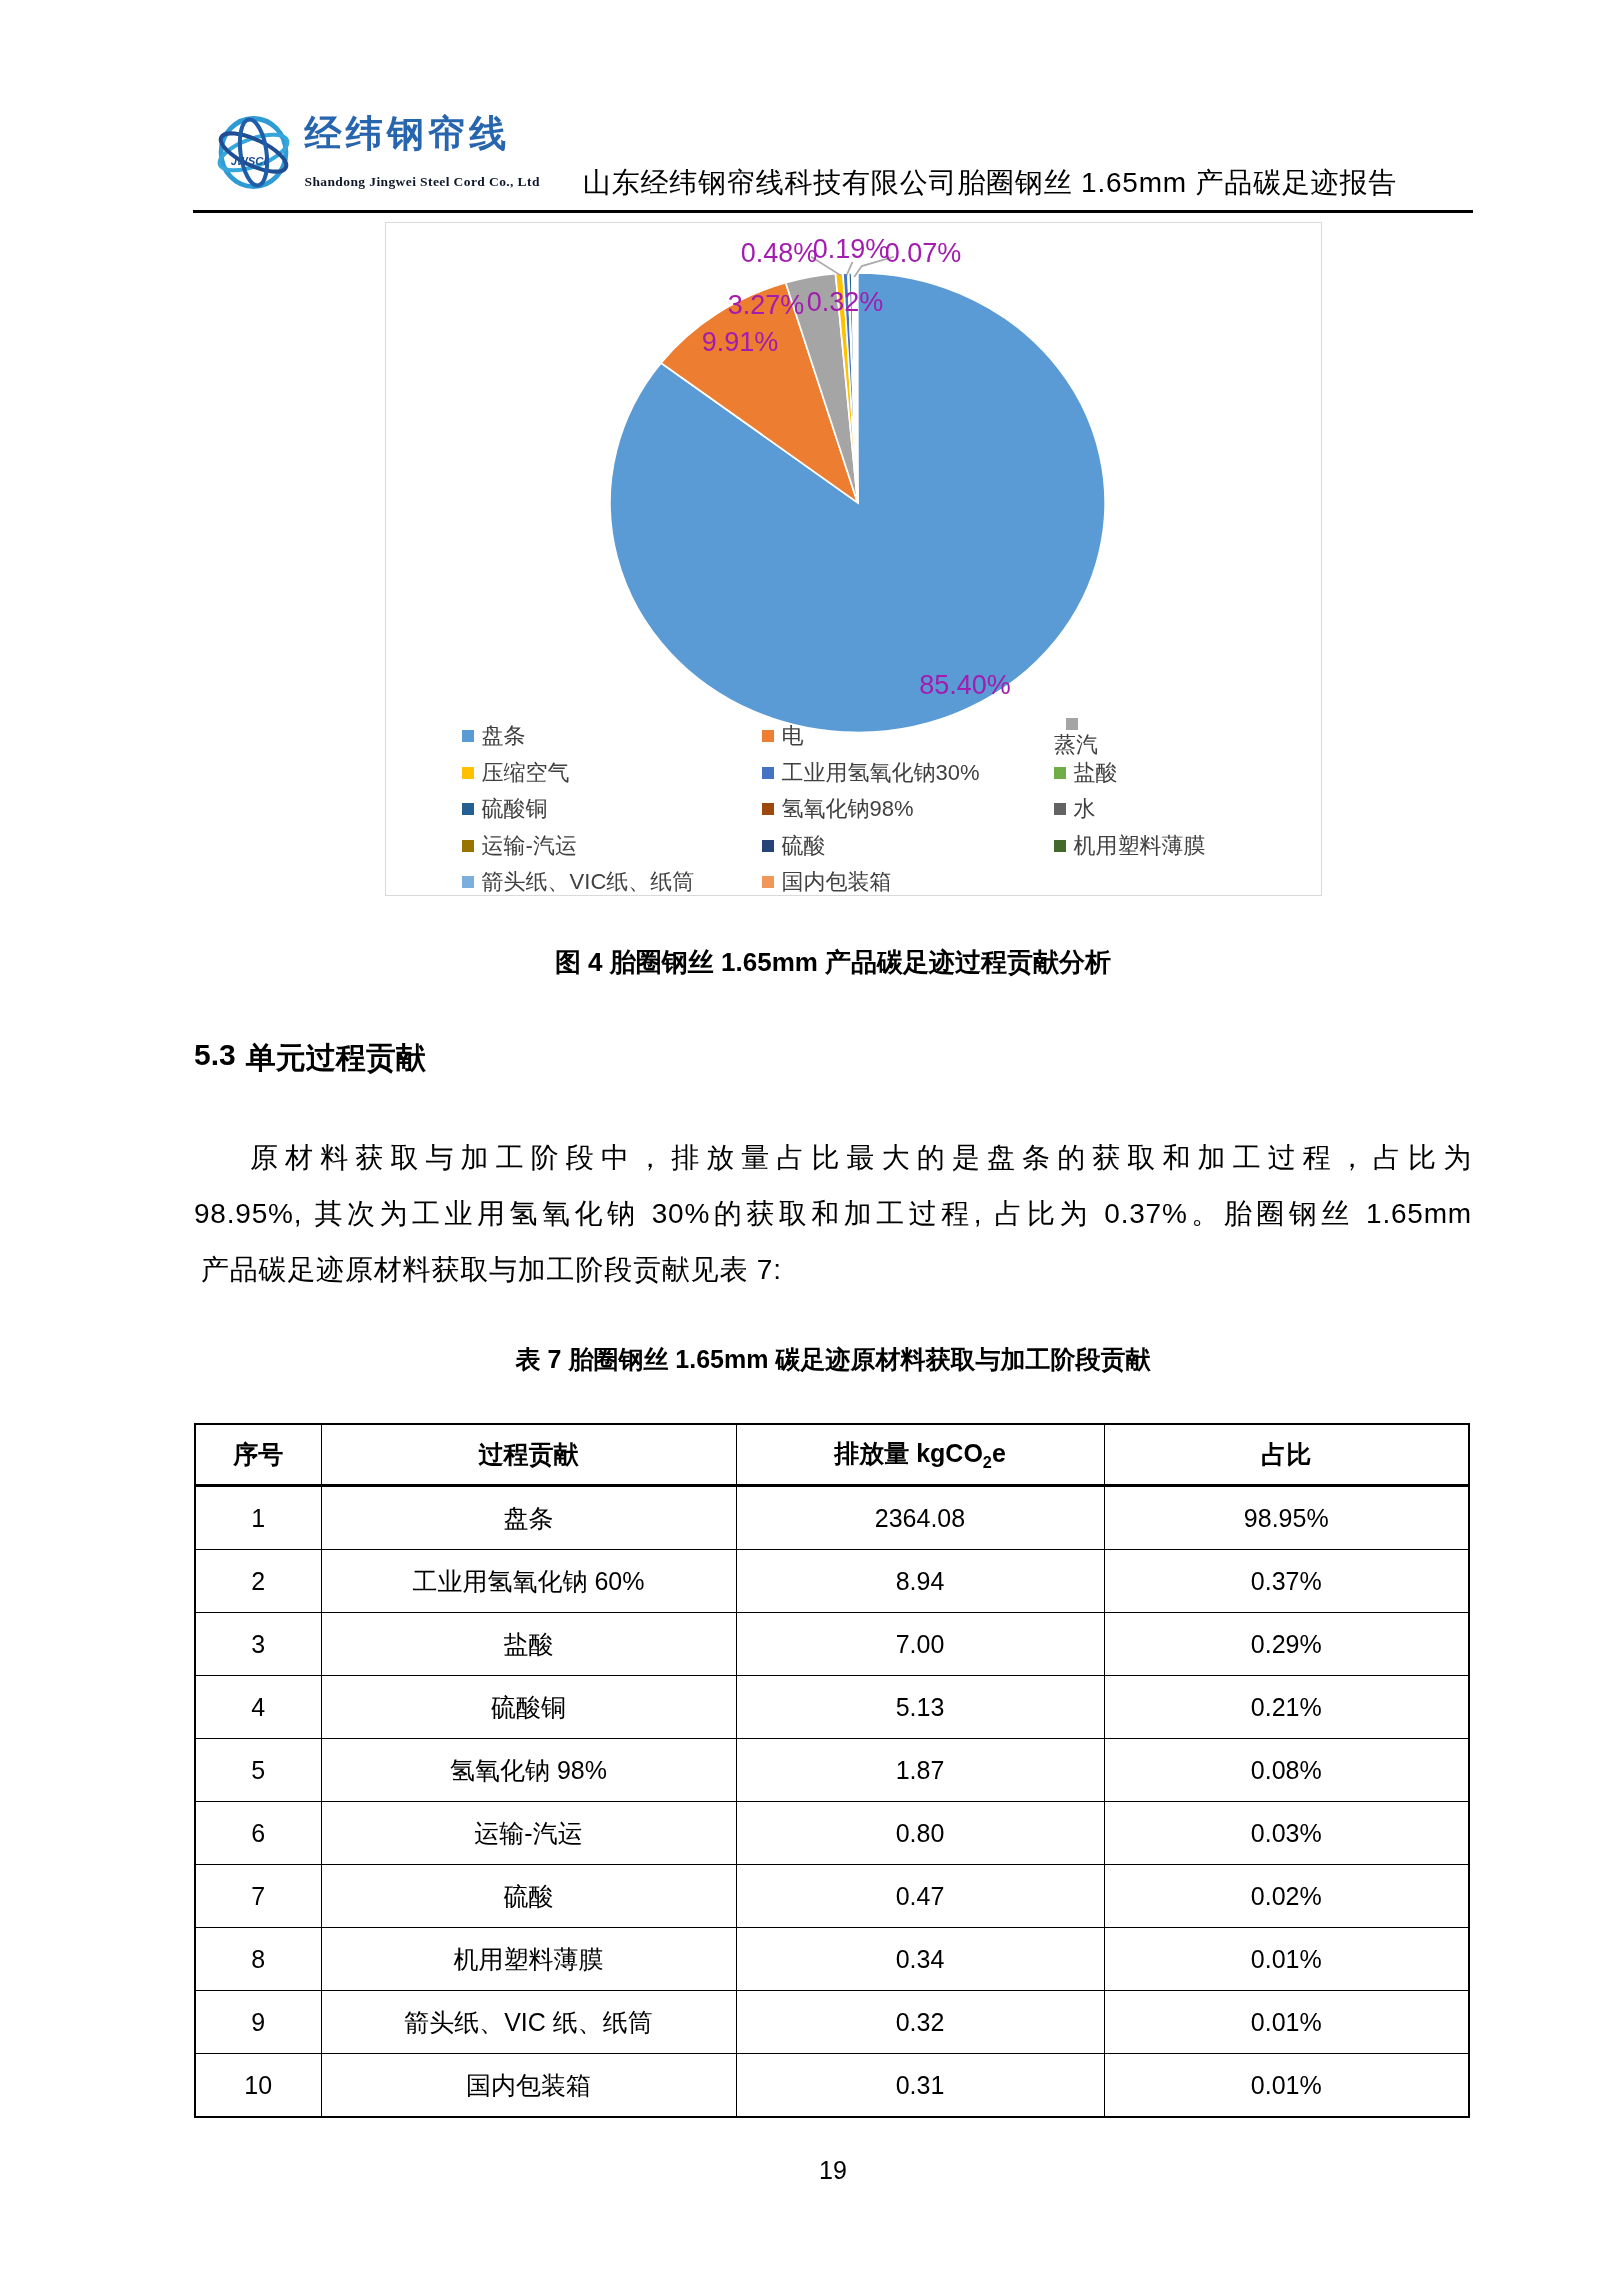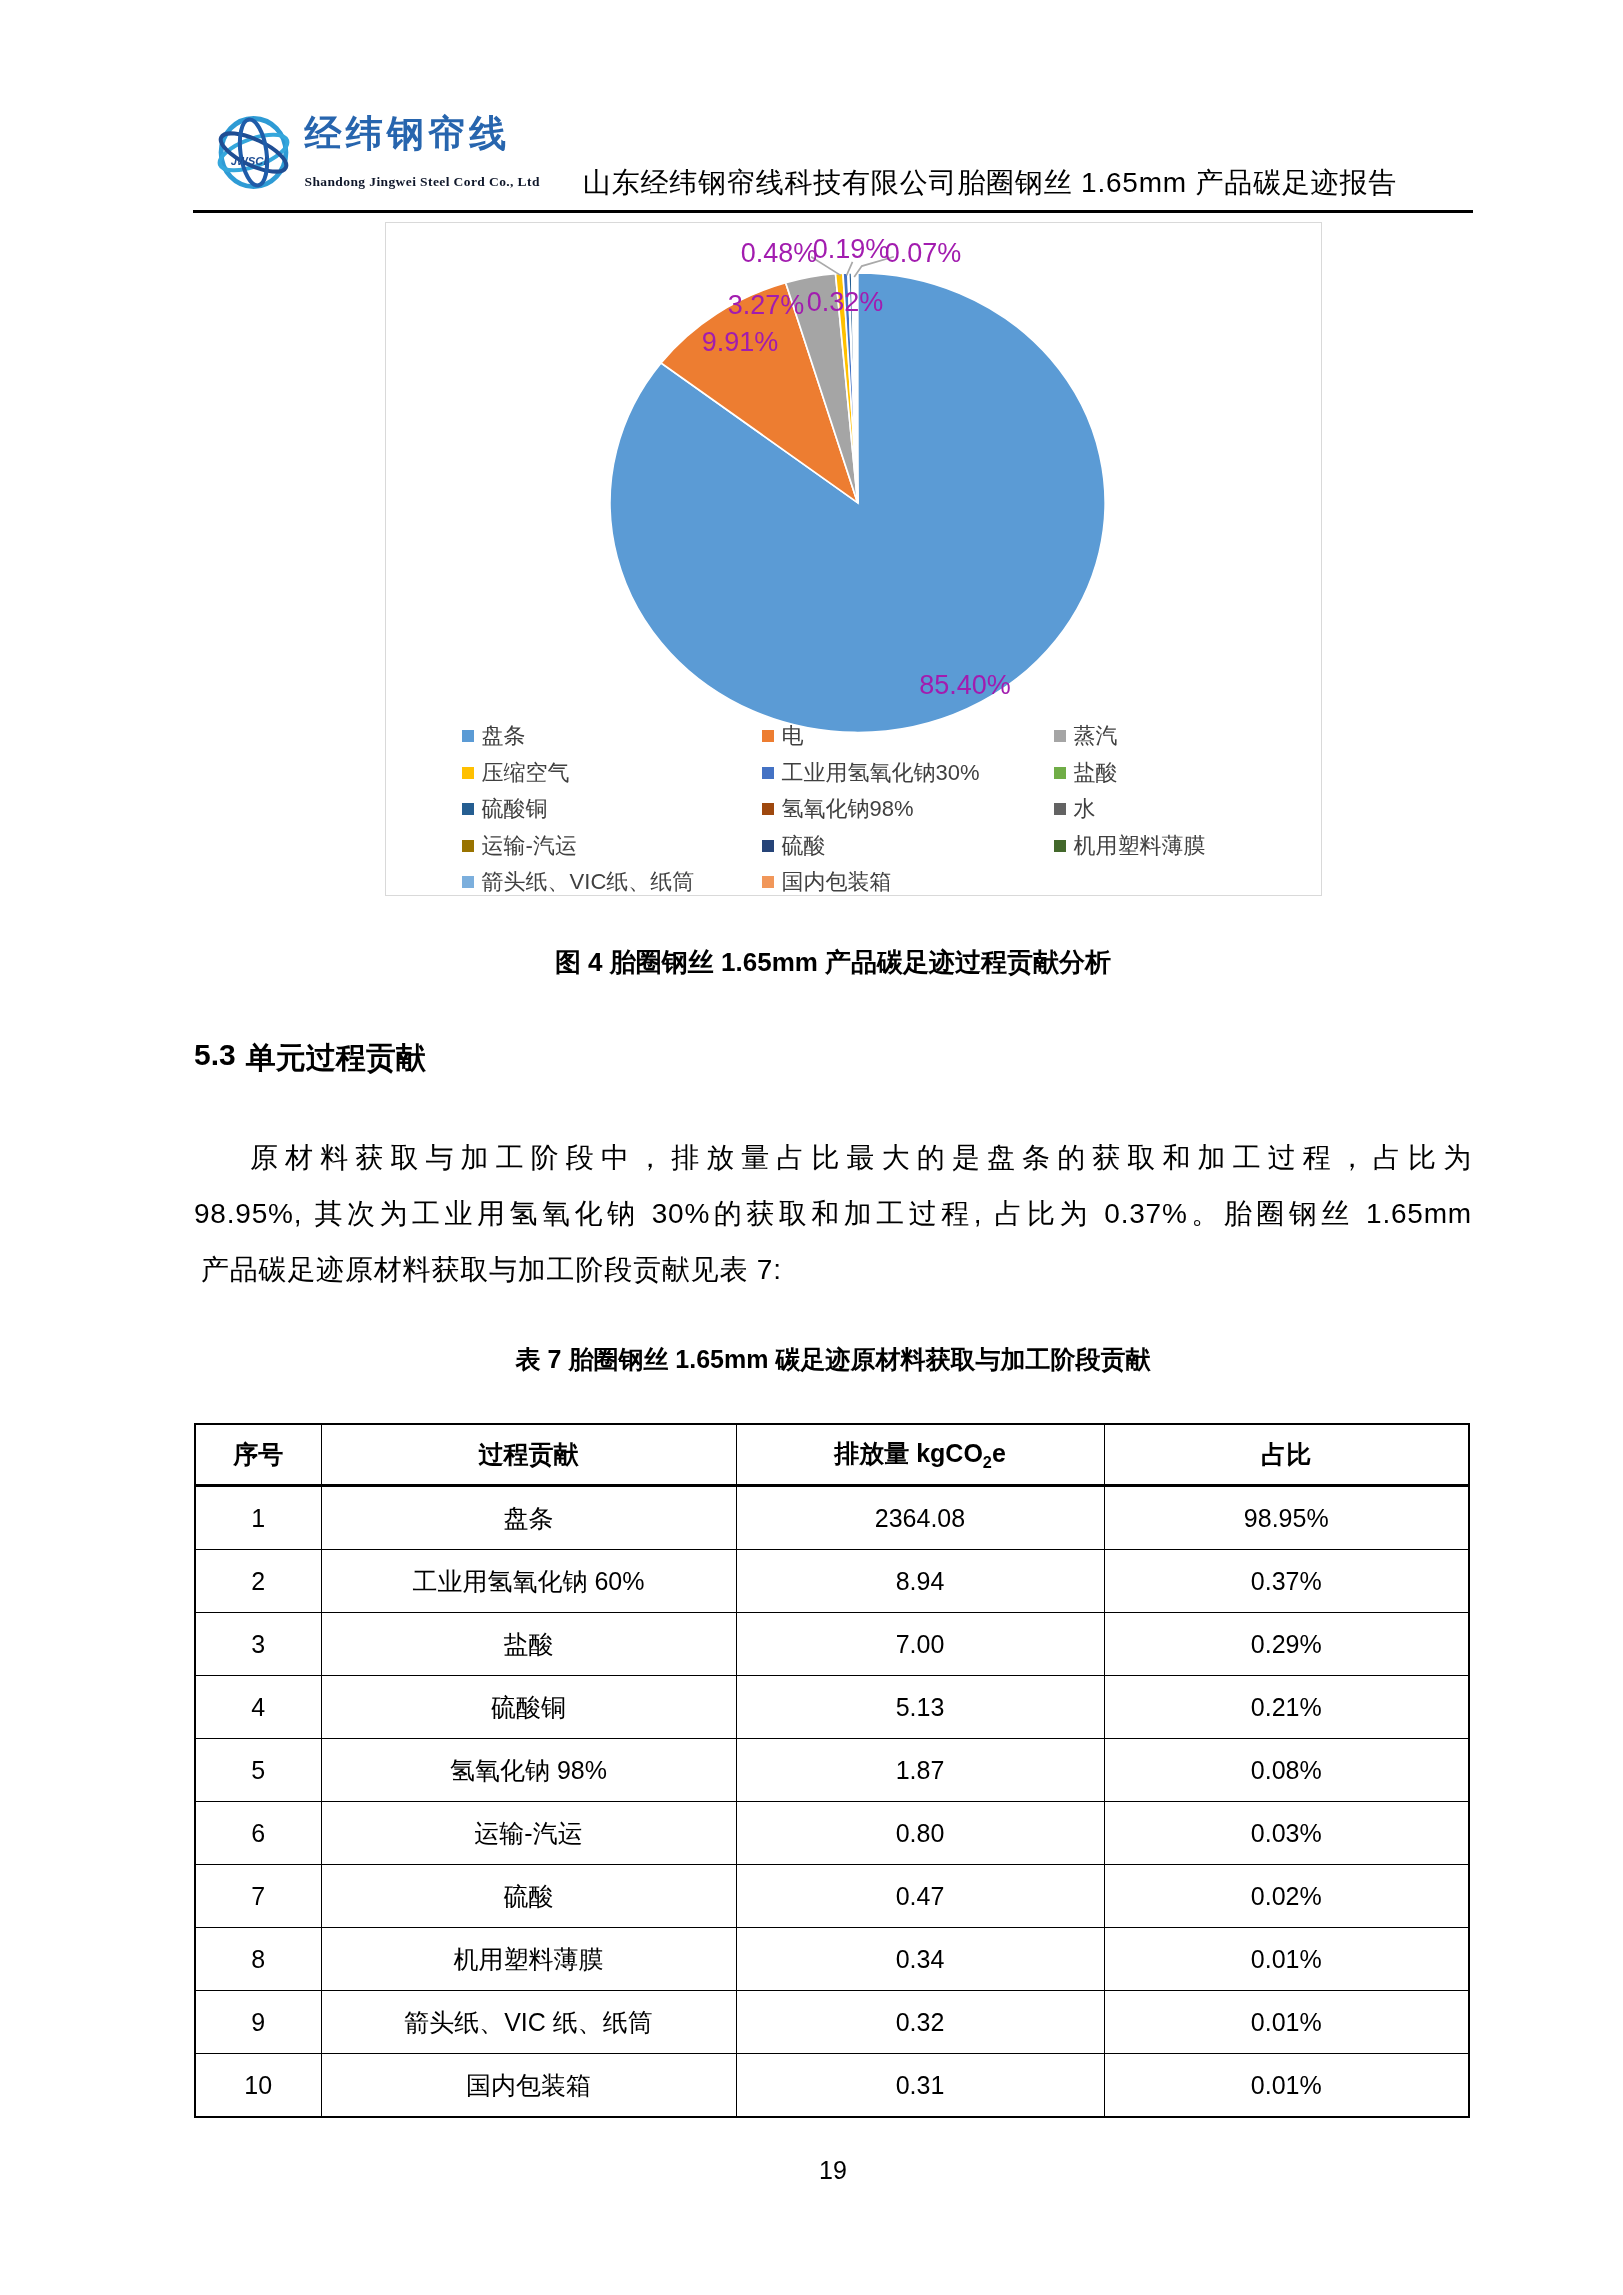--- a/index.html
+++ b/index.html
@@ -96,21 +96,21 @@
   <span class="pie-label" style="left:537px;top:30px">0.07%</span>
   <div id="legend">
       <div class="legend-item" style="left: 76px; top: 495px;">
         <span class="legend-marker" style="background: rgb(91, 155, 213);"></span>
         <span class="legend-label">盘条</span>
       </div>
       <div class="legend-item" style="left: 376px; top: 495px;">
         <span class="legend-marker" style="background: rgb(237, 125, 49);"></span>
         <span class="legend-label">电</span>
       </div>
-      <div class="legend-item" style="left: 668px; top: 495px;">
+      <div class="legend-item" style="left: 668px; top: 495px; flex-direction: column;">
         <span class="legend-marker" style="background: rgb(165, 165, 165);"></span>
         <span class="legend-label">蒸汽</span>
       </div>
       <div class="legend-item" style="left: 76px; top: 532px; align-items: center;">
         <span class="legend-marker" style="background: rgb(255, 192, 0);"></span>
         <span class="legend-label">压缩空气</span>
       </div>
       <div class="legend-item" style="left: 376px; top: 532px;">
         <span class="legend-marker" style="background: rgb(68, 114, 196);"></span>
         <span class="legend-label">工业用氢氧化钠30%</span>

